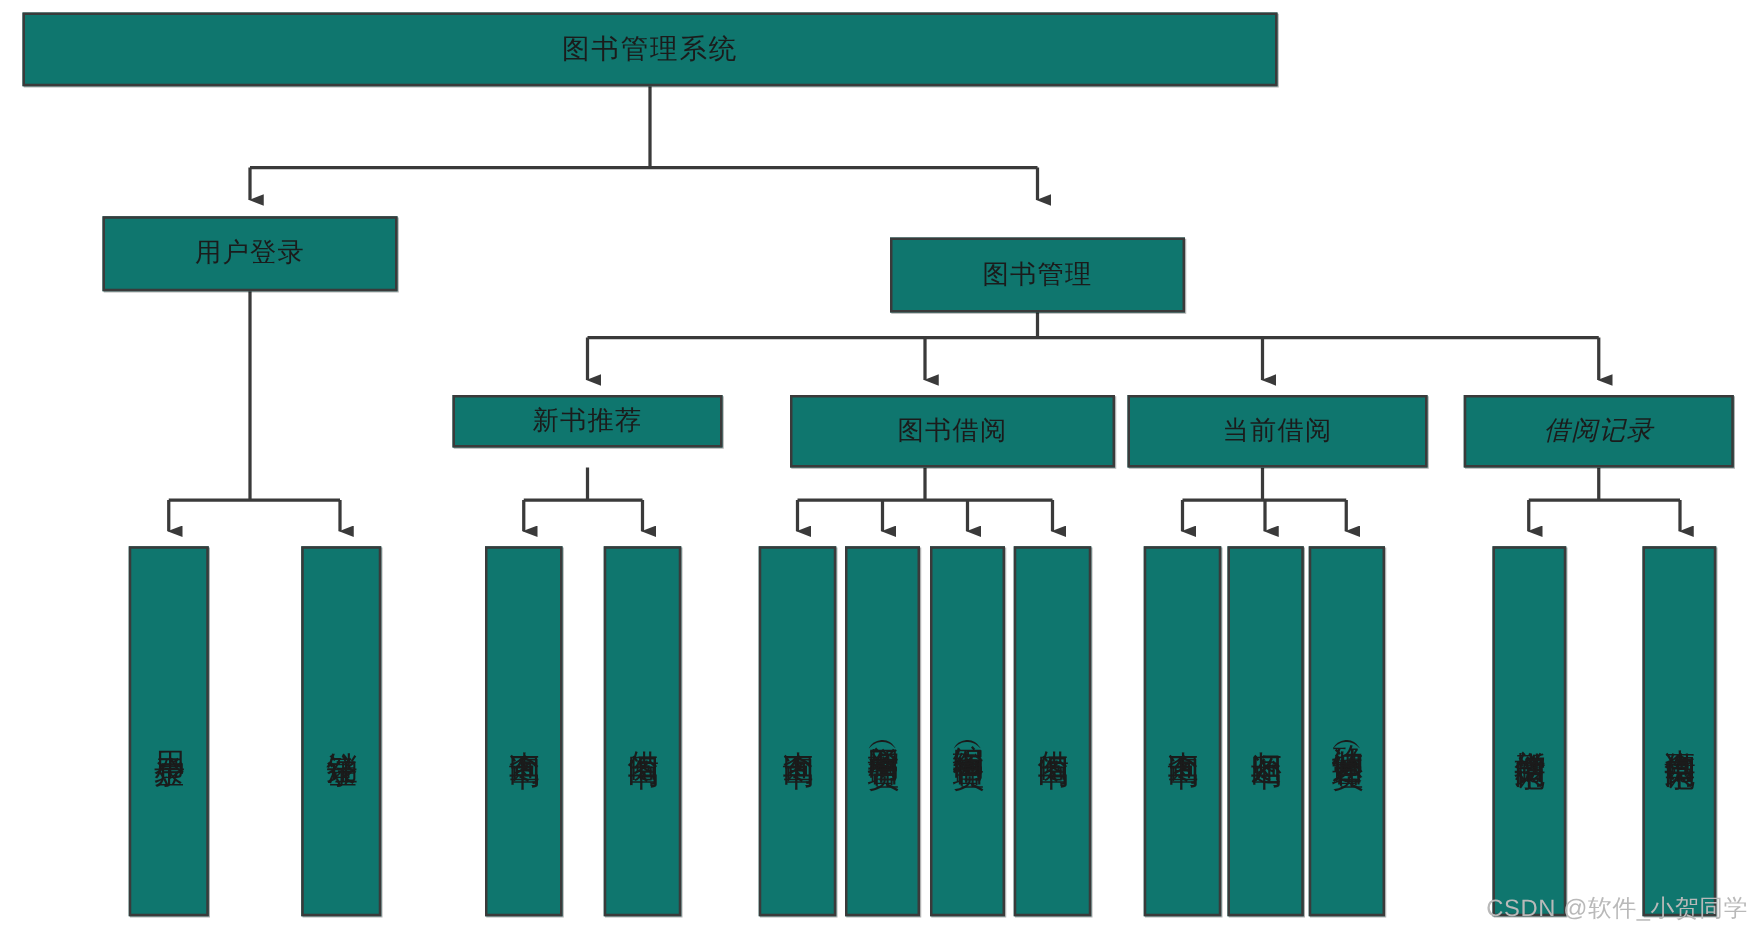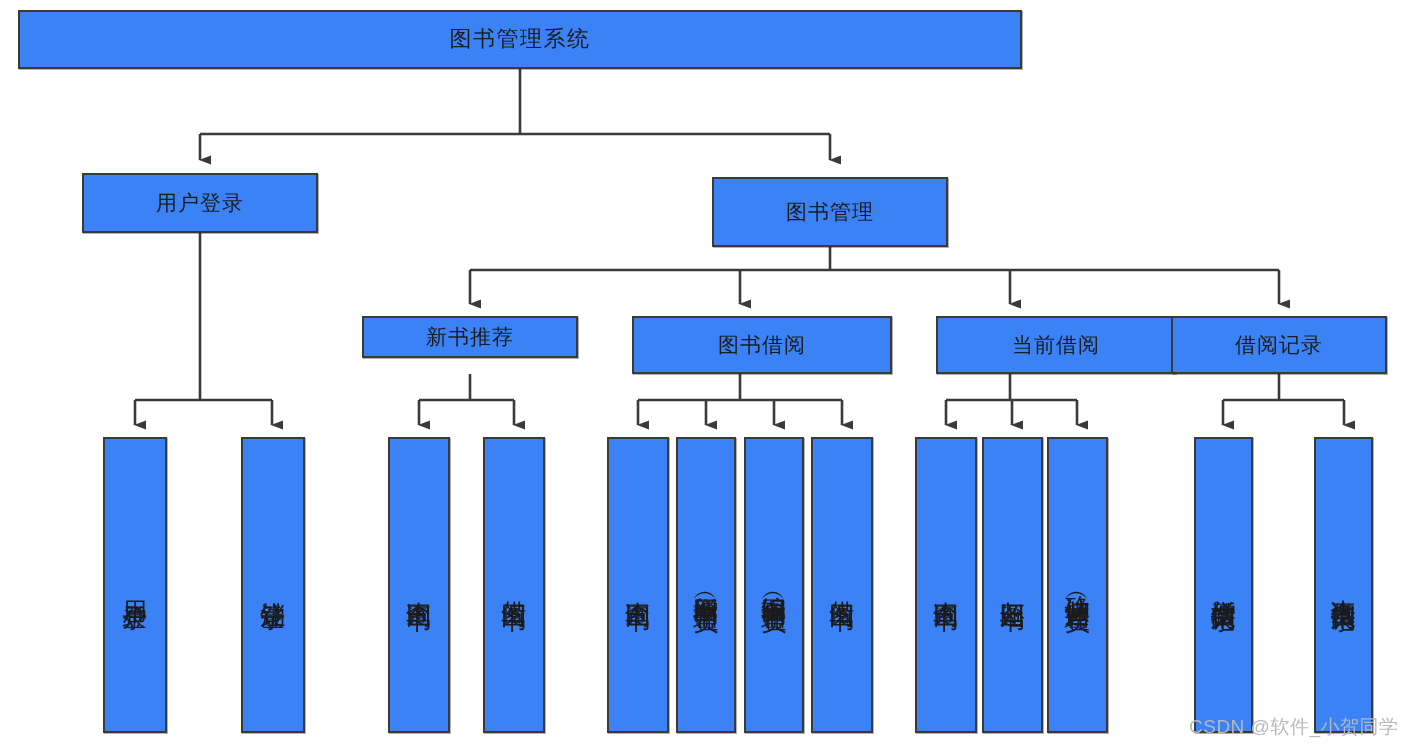--- a/index.html
+++ b/index.html
@@ -22,21 +22,21 @@
     position: absolute;
     left: 0;
     top: 0;
     width: 1405px;
     height: 747px;
     pointer-events: none;
   }
   .node {
     position: absolute;
     box-sizing: border-box;
-    background: #3b82f6;
+    background: #0f766e;
     border: 2px solid #3a3a3a;
     box-shadow: 1px 1px 0 0 rgba(0,0,0,0.30);
     display: flex;
     align-items: center;
     justify-content: center;
     color: #1b1b1b;
   }
   .node-label {
     display: block;
     text-align: center;
@@ -130,37 +130,37 @@
   </svg>
 
   <div class="node horizontal root" style="left:18px; top:10px; width:1004px; height:59px;">
     <span class="node-label">图书管理系统</span>
   </div>
 
   <div class="node horizontal" style="left:82px; top:173px; width:236px; height:60px;">
     <span class="node-label">用户登录</span>
   </div>
 
-  <div class="node horizontal" style="left:712px; top:177px; width:236px; height:70px;">
+  <div class="node horizontal" style="left:712px; top:190px; width:236px; height:60px;">
     <span class="node-label">图书管理</span>
   </div>
 
   <div class="node horizontal" style="left:362px; top:316px; width:216px; height:42px;">
     <span class="node-label">新书推荐</span>
   </div>
 
   <div class="node horizontal" style="left:632px; top:316px; width:260px; height:58px;">
     <span class="node-label">图书借阅</span>
   </div>
 
-  <div class="node horizontal" style="left:936px; top:316px; width:240px; height:58px;">
+  <div class="node horizontal" style="left:902px; top:316px; width:240px; height:58px;">
     <span class="node-label">当前借阅</span>
   </div>
 
-  <div class="node horizontal" style="left:1171px; top:316px; width:216px; height:58px;">
+  <div class="node horizontal" style="left:1171px; top:316px; width:216px; height:58px;font-style:italic;">
     <span class="node-label">借阅记录</span>
   </div>
 
   <div class="node vertical" style="left:103px; top:437px; width:64px; height:296px;">
     <span class="node-label">用户登录</span>
   </div>
 
   <div class="node vertical" style="left:241px; top:437px; width:64px; height:296px;">
     <span class="node-label">注销登录</span>
   </div>

